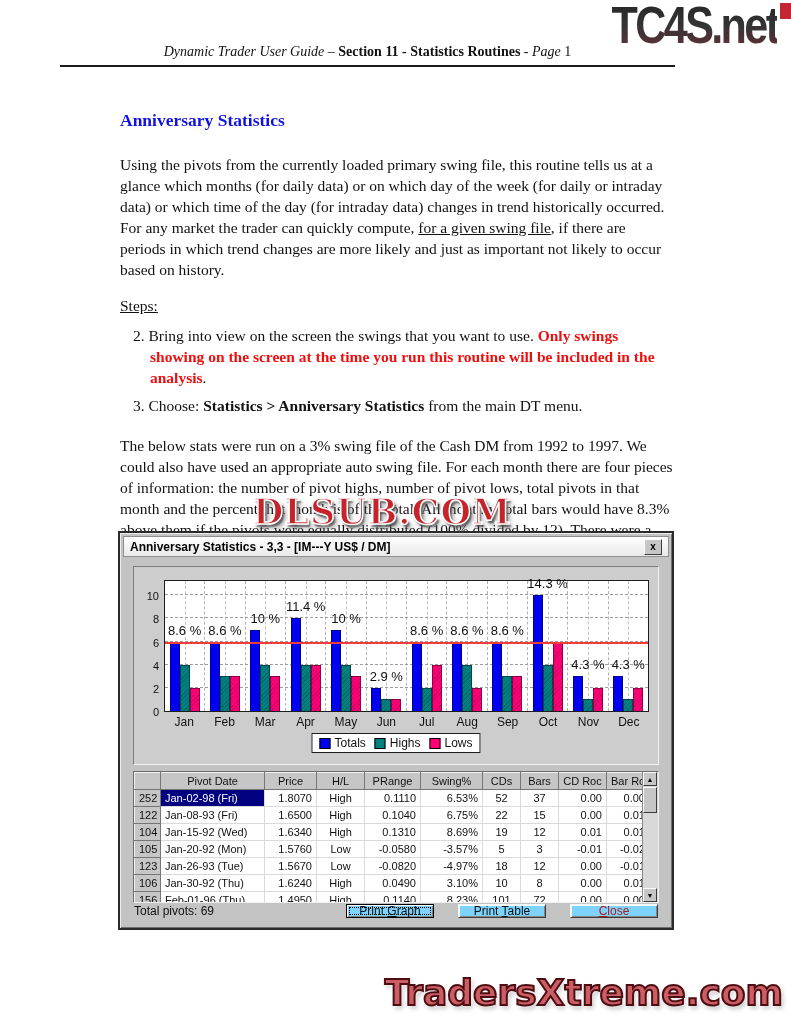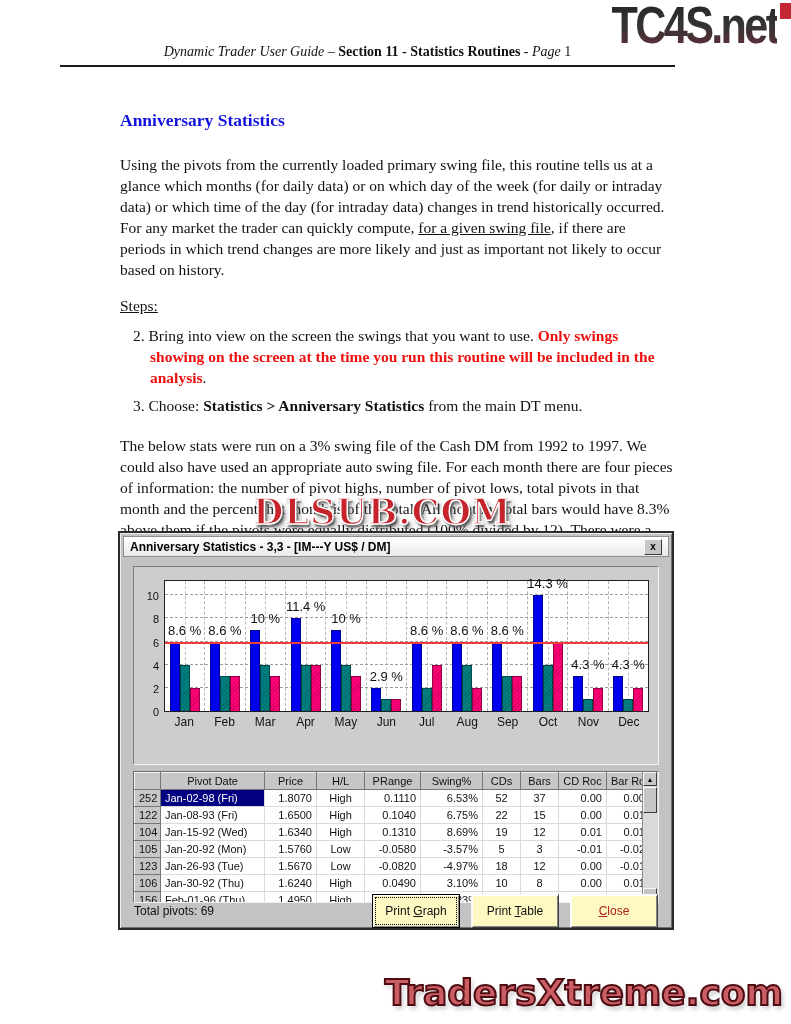--- a/index.html
+++ b/index.html
@@ -90,21 +90,21 @@
     border:1px solid;border-color:#fafafa #3c3c3c #3c3c3c #fafafa;box-sizing:border-box;
     font-size:7px;display:flex;align-items:center;justify-content:center;color:#000;}
   #sb-up{top:0;} #sb-down{bottom:0;}
   #sb-thumb{position:absolute;left:0;top:15px;width:14px;height:26px;background:#c6c6c6;
     border:1px solid;border-color:#fafafa #3c3c3c #3c3c3c #fafafa;box-sizing:border-box;}
 
   
   #bottom-bar{position:absolute;left:3px;right:3px;bottom:4px;height:26px;display:flex;
     align-items:center;padding:0 11px;font-size:12px;}
   #status-text{margin-right:auto;}
-  .dlg-btn{width:88px;height:34px;background:#fef9c3;margin-left:11px;box-sizing:border-box;
+  .dlg-btn{width:88px;height:14px;background:#7dd3fc;margin-left:24px;box-sizing:border-box;
     border:1px solid;border-color:#f6f6f6 #3c3c3c #3c3c3c #f6f6f6;
     box-shadow:inset 1px 1px 0 #fff,inset -1px -1px 0 #858585;
     display:flex;align-items:center;justify-content:center;font-size:12px;cursor:default;}
   .dlg-btn.focused{border:1px solid #000;outline:1px dotted #000;outline-offset:-4px;}
   .dlg-btn .key{text-decoration:underline;}
   .dlg-btn.red{color:#ae1d1d;}
 </style>
 </head>
 <body>
 
@@ -253,20 +253,34 @@
         <div class="m-label">Mar</div>
         <div class="m-label">Apr</div>
         <div class="m-label">May</div>
         <div class="m-label">Jun</div>
         <div class="m-label">Jul</div>
         <div class="m-label">Aug</div>
         <div class="m-label">Sep</div>
         <div class="m-label">Oct</div>
         <div class="m-label">Nov</div>
         <div class="m-label">Dec</div>
+      </div>
+    <div id="legend">
+        <div class="leg-item">
+          <span class="sw" style="background: rgb(0, 0, 240);"></span>
+          <span>Totals</span>
+        </div>
+        <div class="leg-item">
+          <span class="sw" style="background: rgb(0, 128, 128);"></span>
+          <span>Highs</span>
+        </div>
+        <div class="leg-item">
+          <span class="sw" style="background: rgb(255, 0, 120);"></span>
+          <span>Lows</span>
+        </div>
       </div>
   </div>
 
   <div id="table-area">
     <table id="grid">
       <colgroup>
         <col style="width:26px">
           <col style="width:104px">
           <col style="width:52px">
           <col style="width:48px">

